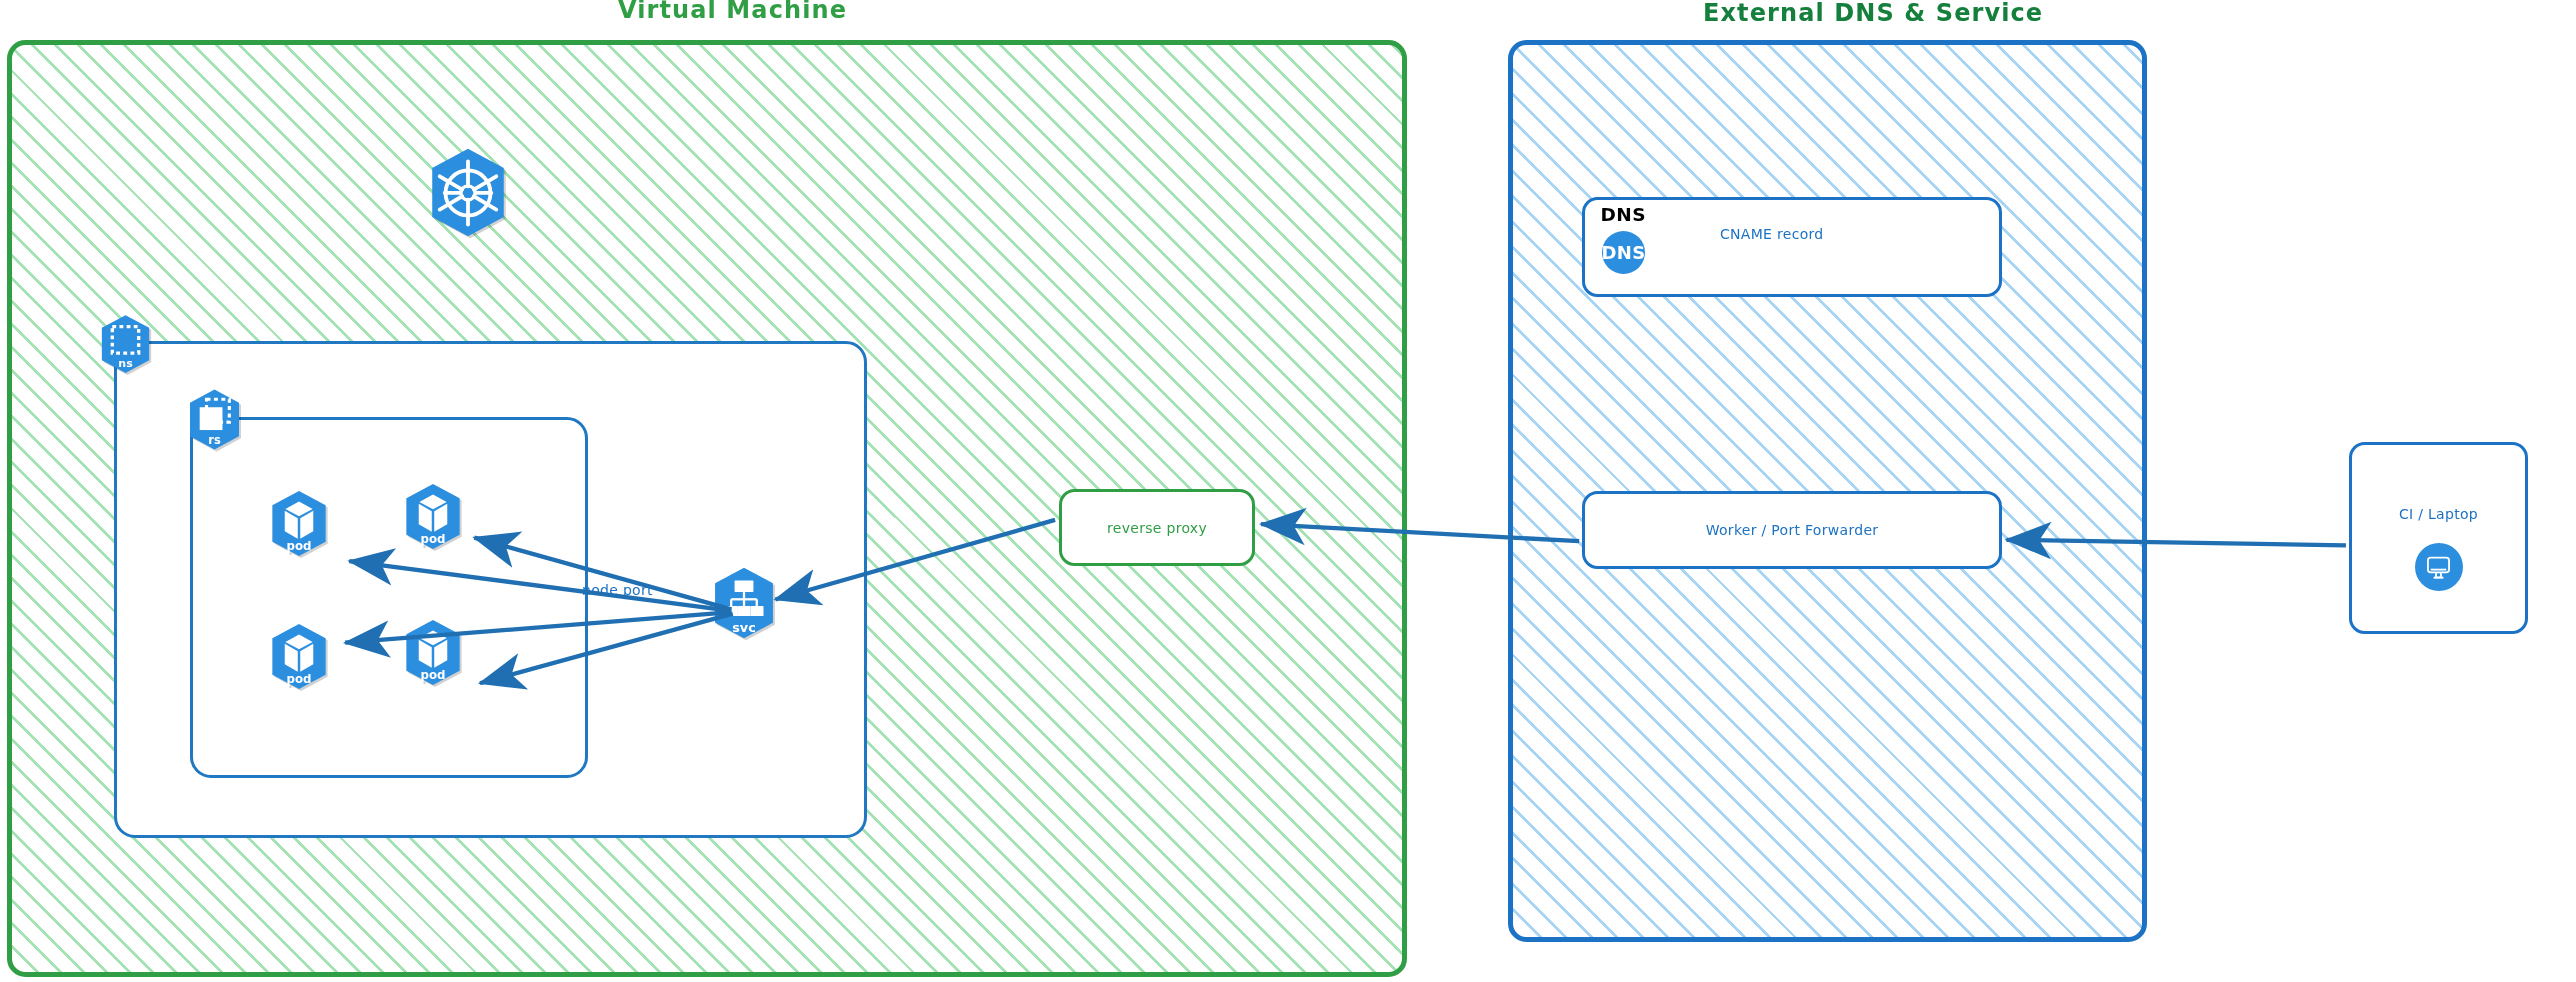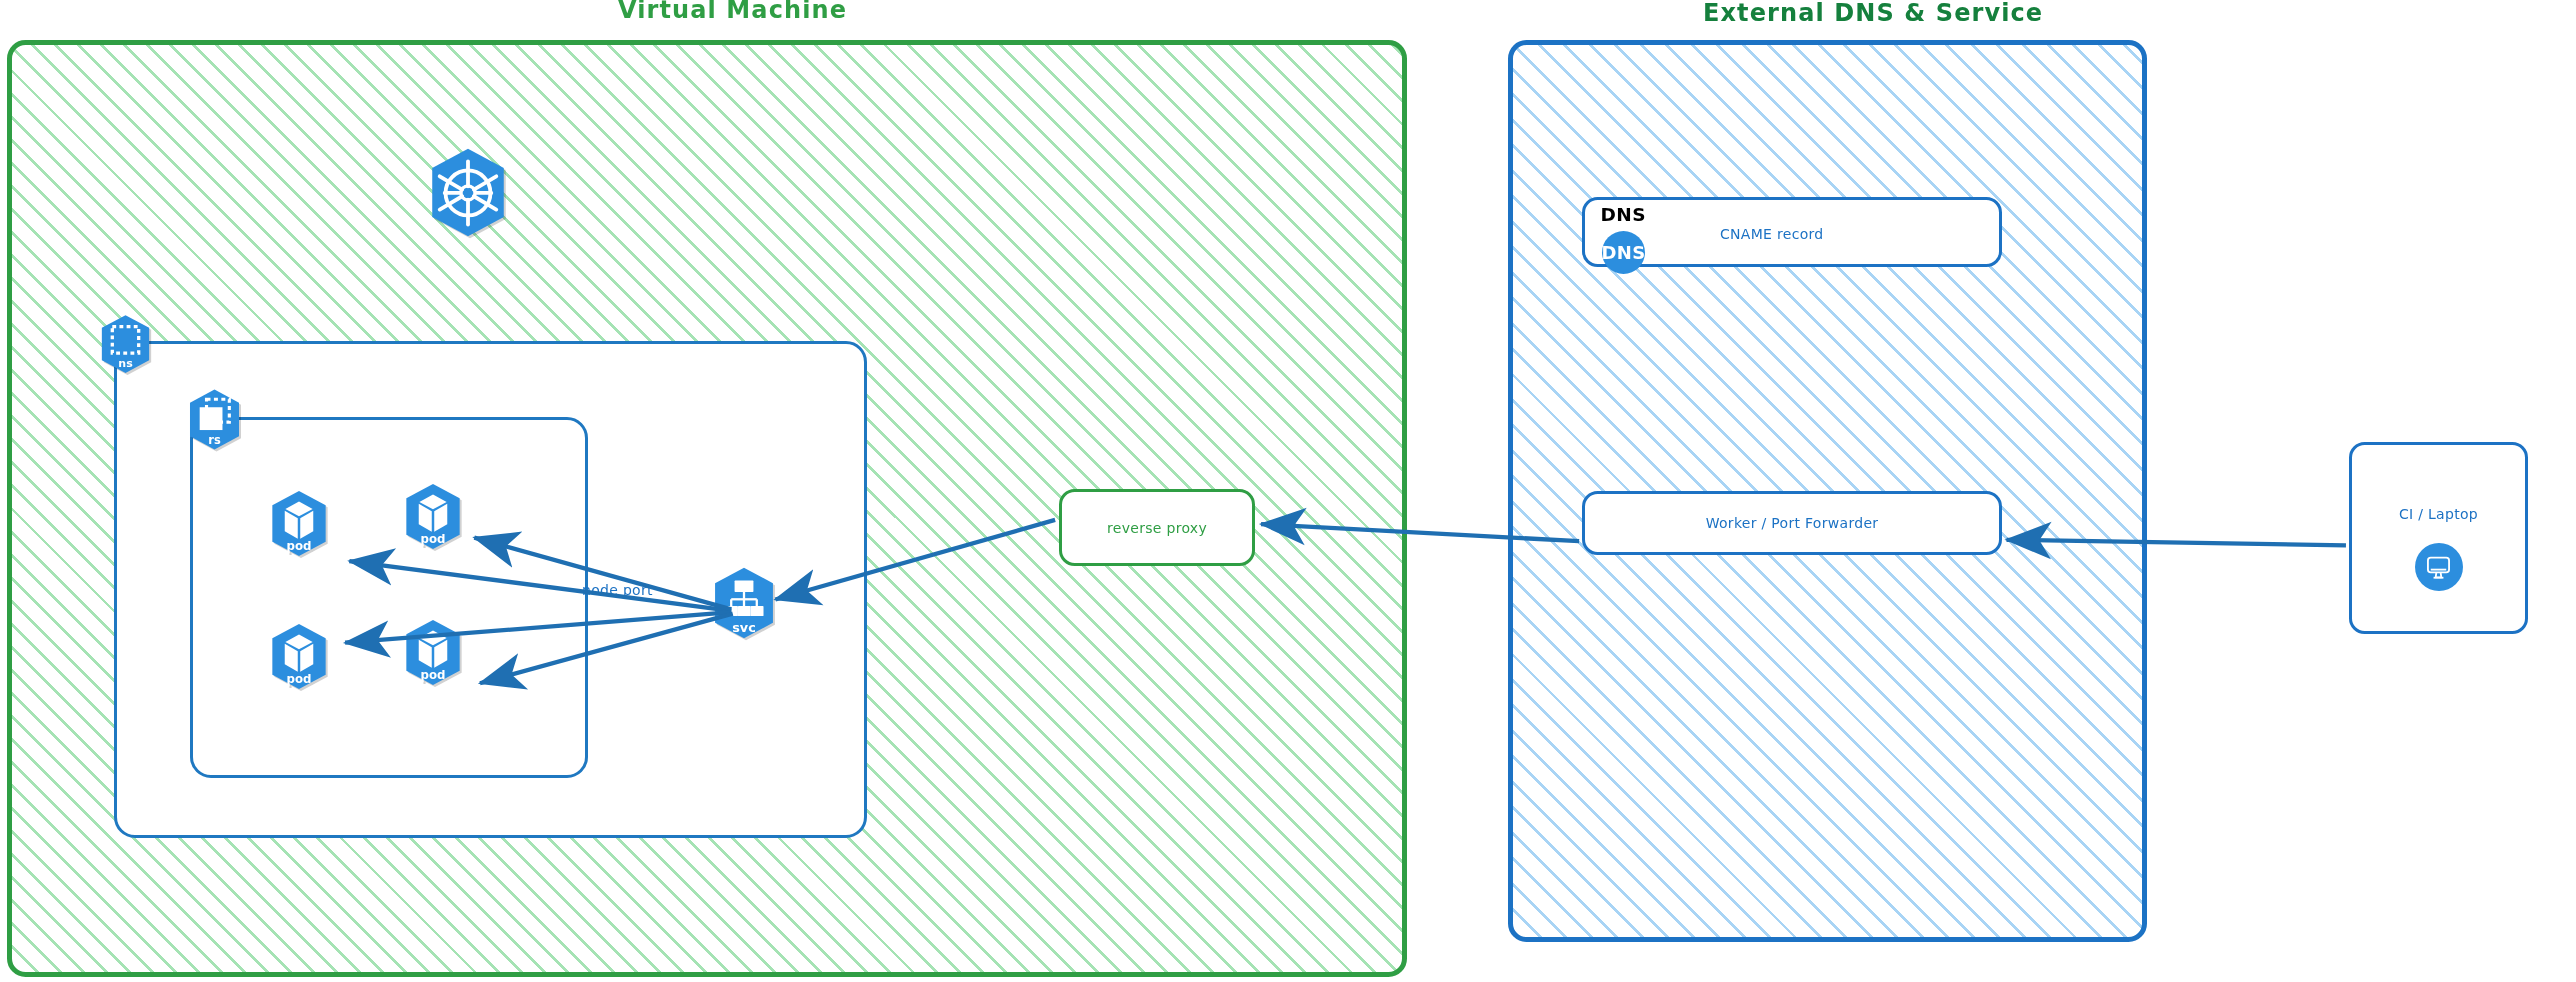--- a/index.html
+++ b/index.html
@@ -42,22 +42,22 @@
   }
   .box.k8s{border:3.6px solid #1f78c1;}
   .box.green{border:3.6px solid #2f9e44;border-radius:15.6px;}
   .box.blue{border:3.6px solid #1c72c4;border-radius:15.6px;}
 
   .ns-box{left:114px;top:341px;width:753px;height:497px;}
   .rs-box{left:190px;top:417px;width:398px;height:361px;}
 
   .rp-box{left:1059px;top:489px;width:196px;height:77px;
           display:flex;align-items:center;justify-content:center;}
-  .dns-box{left:1582px;top:197px;width:420px;height:70px;}
-  .wrk-box{left:1582px;top:491px;width:420px;height:64px;
+  .dns-box{left:1582px;top:197px;width:420px;height:100px;}
+  .wrk-box{left:1582px;top:491px;width:420px;height:78px;
           display:flex;align-items:center;justify-content:center;}
   .ci-box{left:2349px;top:442px;width:179px;height:192px;}
 
   .label{
     font-family:"DejaVu Sans", sans-serif;
     font-size:14px;font-weight:500;white-space:nowrap;letter-spacing:0.3px;
   }
   .label.g{color:#2f9e44;}
   .label.b{color:#1c72c4;}
   .label.k{color:#000000;font-size:18.5px;font-weight:700;letter-spacing:0.4px;}

